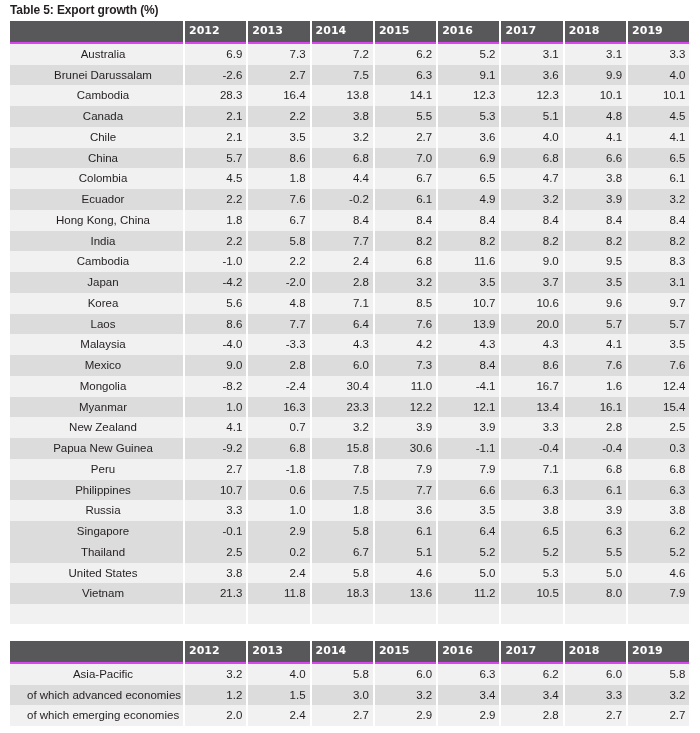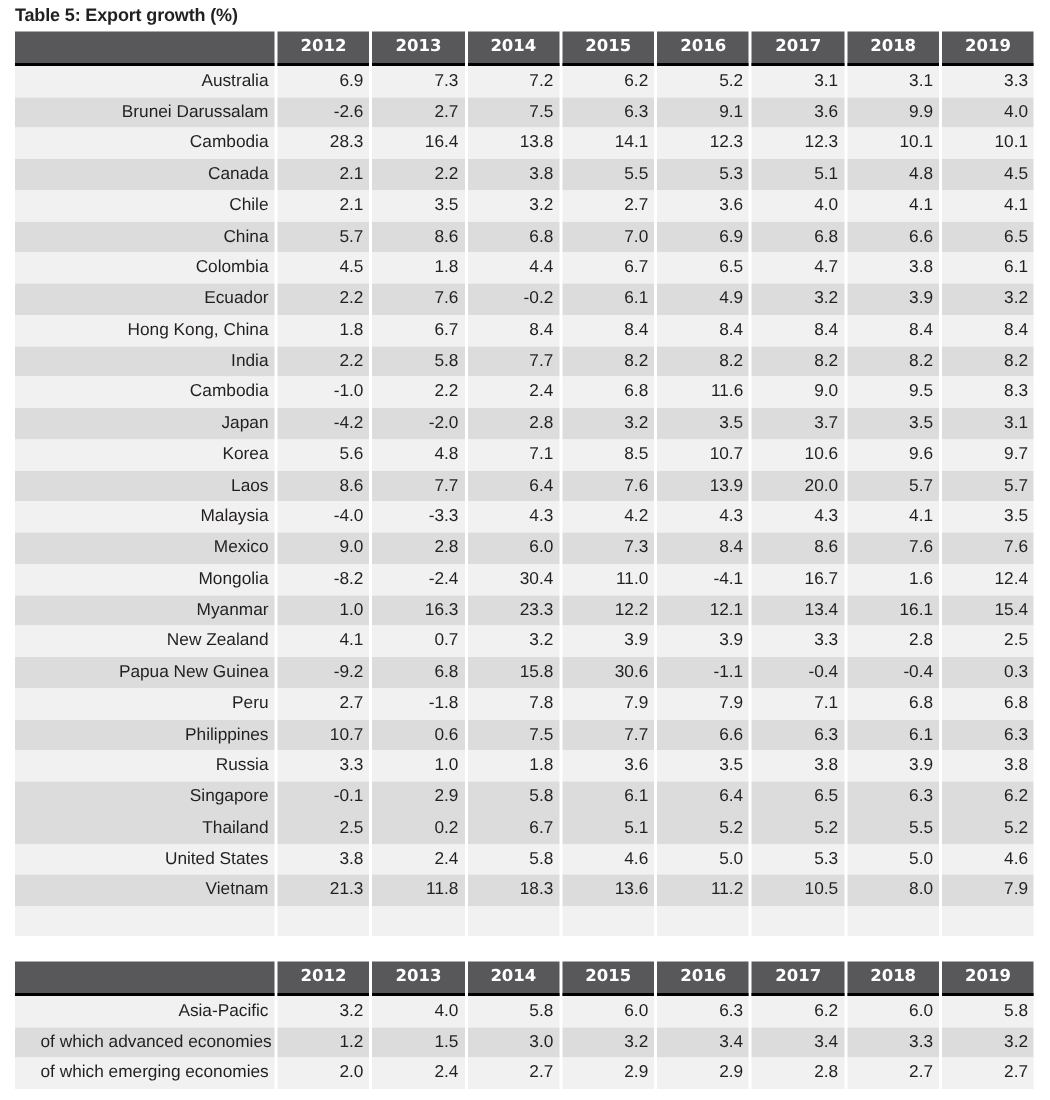--- a/index.html
+++ b/index.html
@@ -8,24 +8,24 @@
   .title { position: absolute; left: 10px; top: 3px; font-size: 12px; font-weight: bold;
            color: #231f20; letter-spacing: -0.1px; }
   table { position: absolute; left: 10px; border-collapse: separate; border-spacing: 2px 0;
           table-layout: fixed; width: 682px; margin-left: -2px; }
   .t-main { top: 21px; }
   .t-agg { top: 641px; }
   col.c-name { width: 173px; }
   col.c-year { width: 61.3px; }
   td, th { height: 20.75px; padding: 0 4px; font-size: 11.5px; line-height: 20.75px;
            white-space: nowrap; overflow: hidden; }
-  th { background: #58585a; color: #ffffff; font-weight: bold; text-align: center;
-       font-family: "DejaVu Sans", sans-serif; font-size: 11px; border-bottom: 2px solid #000000; }
+  th { background: #58585a; color: #ffffff; font-weight: bold; text-align: left;
+       font-family: "DejaVu Sans", sans-serif; font-size: 11px; border-bottom: 2px solid #d946ef; }
   td { text-align: right; }
-  td.name { text-align: right; padding-left: 17px; }
+  td.name { text-align: center; padding-left: 17px; }
   tr.odd td { background: #f1f1f2; }
   tr.even td { background: #dcdcdd; }
   tr.spacer td { background: #f1f1f2; height: 20px; }
 </style>
 </head>
 <body>
 
 <div class="title">Table 5: Export growth (%)</div>
 
 <table class="t-main">

